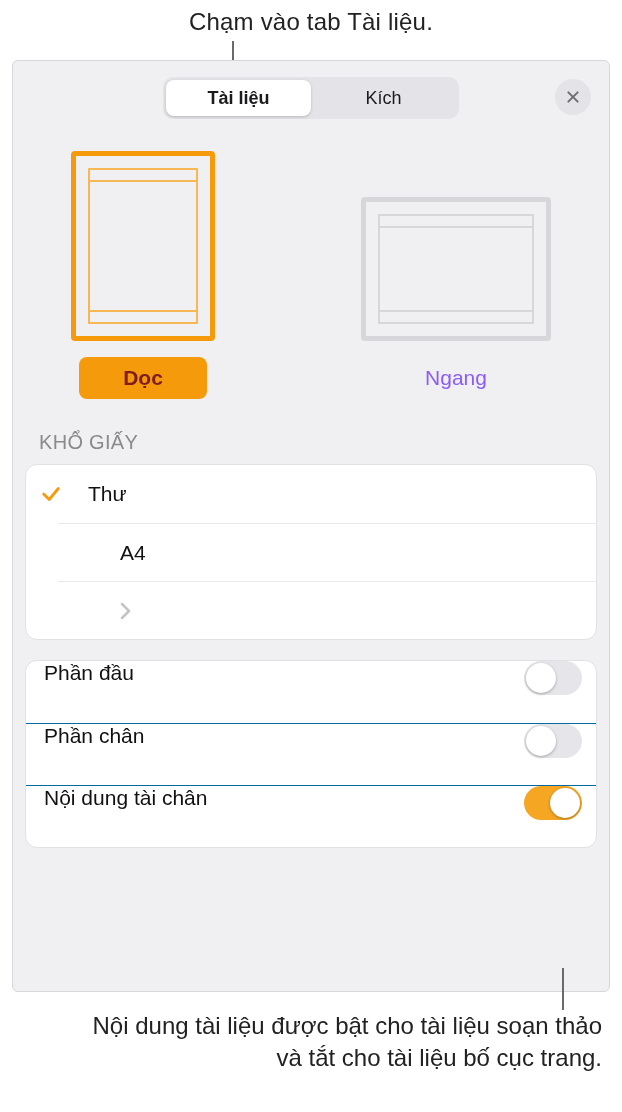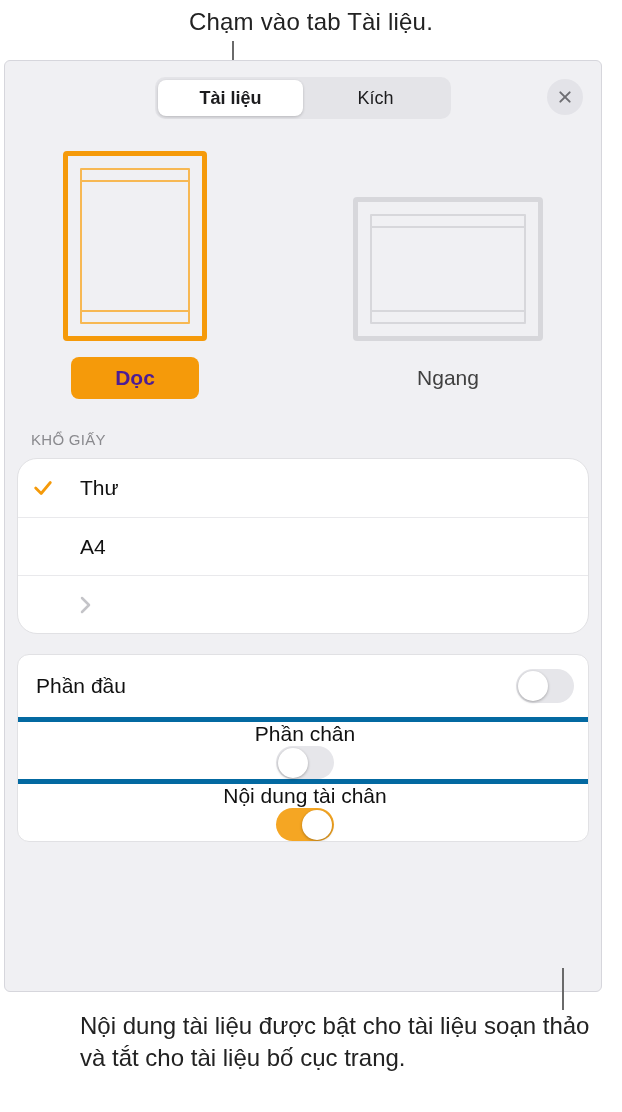--- a/index.html
+++ b/index.html
@@ -4,68 +4,68 @@
   <style>
     * { box-sizing: border-box; margin: 0; padding: 0; }
     html, body { width: 622px; height: 1112px; font-family: -apple-system, "Helvetica Neue", Arial, sans-serif; background: #fff; color: #111; }
     .canvas { position: relative; width: 622px; height: 1112px; }
 
     
     .callout-top { position: absolute; left: 0; right: 0; top: 8px; text-align: center; font-size: 24px; color: #222; letter-spacing: 0.2px; }
     .callout-top-line { position: absolute; left: 232px; top: 41px; width: 2px; height: 20px; background: #6a6a6a; }
 
     
-    .panel { position: absolute; left: 4px; top: 60px; width: 598px; height: 932px; background: #f0f0f3; border: 1px solid #d6d6dc; border-radius: 6px; overflow: hidden; }
+    .panel { position: absolute; left: 12px; top: 60px; width: 598px; height: 932px; background: #f0f0f3; border: 1px solid #d6d6dc; border-radius: 6px; overflow: hidden; }
 
     
     .seg-wrap { position: relative; padding: 16px 16px 10px 16px; }
     .seg { position: relative; display: flex; width: 296px; height: 42px; margin: 0 auto; background: #e4e4e8; border-radius: 10px; padding: 3px; }
     .seg-item { flex: 1; display: flex; align-items: center; justify-content: center; font-size: 18px; color: #1c1c1e; border-radius: 8px; cursor: pointer; }
     .seg-item.selected { background: #fff; box-shadow: 0 1px 3px rgba(0,0,0,0.2); font-weight: 600; }
 
     .close-btn { position: absolute; right: 18px; top: 18px; width: 36px; height: 36px; border-radius: 50%; background: #e3e3e8; display: flex; align-items: center; justify-content: center; cursor: pointer; }
     .close-btn svg { width: 16px; height: 16px; }
 
     
     .orient-row { display: flex; justify-content: space-between; align-items: flex-end; padding: 22px 58px 4px 58px; }
     .orient-col { display: flex; flex-direction: column; align-items: center; gap: 16px; }
     .page-glyph { border: 5px solid #d7d7db; border-radius: 4px; position: relative; padding: 18px 14px; cursor: pointer; }
     .page-glyph.selected { border-color: #f59a0a; }
     .page-glyph .inset { position: absolute; border: 2px solid; border-radius: 1px; }
     .page-glyph.portrait { width: 144px; height: 190px; }
     .page-glyph.landscape { width: 190px; height: 144px; }
     .orient-badge { display: inline-flex; align-items: center; justify-content: center; padding: 9px 26px; border-radius: 8px; font-size: 21px; min-width: 128px; }
-    .orient-badge.on { background: #f59a0a; color: #4c1d95; font-weight: 600; }
-    .orient-badge.off { color: #404040; }
+    .orient-badge.on { background: #f59a0a; color: #7f1d1d; font-weight: 600; }
+    .orient-badge.off { color: #8b5cf6; }
 
     
-    .section-header { padding: 28px 26px 6px 26px; font-size: 15px; letter-spacing: 0.3px; color: #8a8a8e; text-transform: uppercase; }
+    .section-header { padding: 28px 26px 6px 26px; font-size: 20px; letter-spacing: 0.3px; color: #8a8a8e; text-transform: uppercase; }
 
     
-    .list-group { margin: 4px 12px 0 12px; background: #fff; border: 1px solid #e1e1e4; border-radius: 20px; overflow: hidden; }
+    .list-group { margin: 4px 12px 0 12px; background: #fff; border: 1px solid #e1e1e4; border-radius: 12px; overflow: hidden; }
     .list-row { display: flex; align-items: center; height: 58px; padding: 0 14px; cursor: pointer; }
-    .list-row + .list-row { border-top: 1px solid #e9e9ec; }
+    .list-row + .list-row { border-top: 1px solid #e9e9ec; margin-left: 32px; }
     .row-check { width: 48px; display: flex; align-items: center; justify-content: flex-start; color: #f59a0a; }
     .row-check.hidden { visibility: hidden; }
     .row-label { flex: 1; font-size: 21px; color: #111; }
     .chev { color: #c4c4c8; display:flex; }
 
     
     .toggle-group { margin: 20px 12px 0 12px; background: #fff; border: 1px solid #e1e1e4; border-radius: 12px; overflow: hidden; }
-    .toggle-row { display: flex; align-items: center; justify-content: space-between; height: 62px; padding: 0 14px 0 18px; }
-    .toggle-row + .toggle-row { border-top: 5px solid #0369a1; flex-direction: column; }
+    .toggle-row { display: flex; align-items: flex-start; justify-content: space-between; height: 62px; padding: 0 14px 0 18px; }
+    .toggle-row + .toggle-row { border-top: 1px solid #0369a1; }
     .toggle-label { font-size: 21px; color: #111; }
 
     .switch { position: relative; width: 58px; height: 34px; border-radius: 17px; background: #e6e6ea; cursor: pointer; transition: background .15s; }
     .switch .knob { position: absolute; top: 2px; left: 2px; width: 30px; height: 30px; border-radius: 50%; background: #fff; box-shadow: 0 1px 3px rgba(0,0,0,0.3); transition: left .15s; }
     .switch.on { background: #f5a623; }
     .switch.on .knob { left: 26px; }
 
     
-    .callout-bot { position: absolute; left: 80px; right: 20px; top: 1010px; font-size: 24px; color: #222; line-height: 1.35; }
+    .callout-bot { position: absolute; left: 80px; right: 20px; top: 1010px; font-size: 24px; color: #222; text-align: right; line-height: 1.35; }
     .callout-bot-line { position: absolute; right: 58px; top: 968px; width: 2px; height: 42px; background: #6a6a6a; }
 
     .inset.sel { border-color: #f7b853; }
     .inset.unsel { border-color: #d7d7db; }
     .inset.outer { left: 12px; right: 12px; top: 12px; bottom: 12px; }
     .inset.header-line { left: 12px; right: 12px; top: 24px; height: 0; border-width: 2px 0 0 0; }
     .inset.footer-line { left: 12px; right: 12px; bottom: 24px; height: 0; border-width: 2px 0 0 0; }
   </style>
 </head>
 <body>

